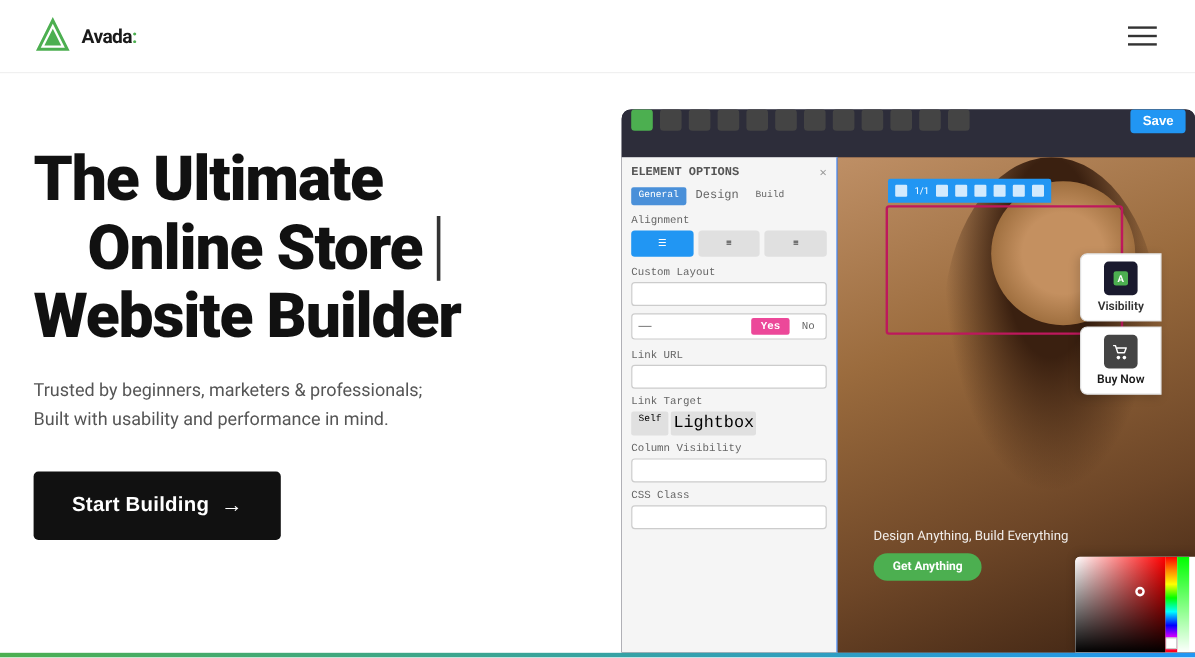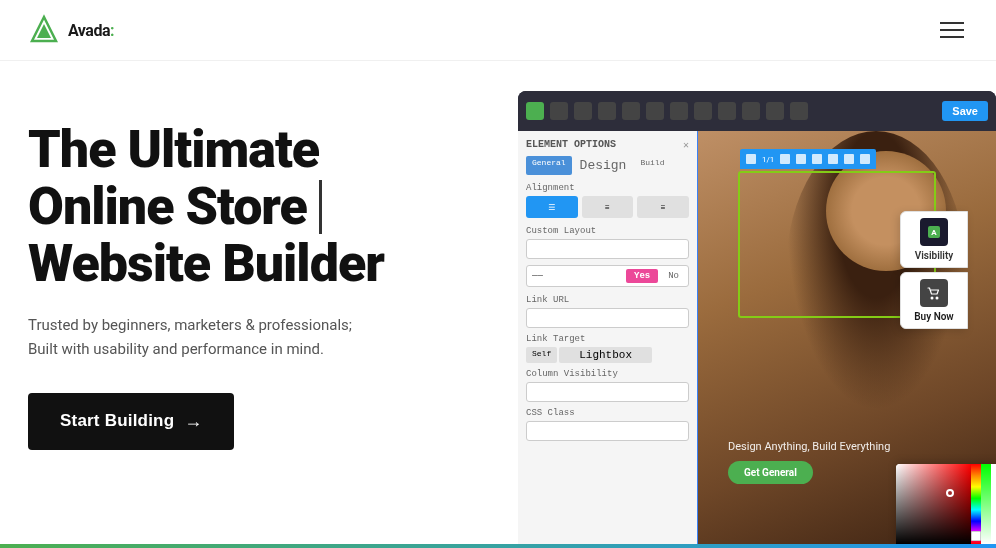--- a/index.html
+++ b/index.html
@@ -87,20 +87,21 @@
       color: #111111;
       letter-spacing: -1px;
       margin-bottom: 20px;
       position: relative;
     }
 
     .title-line2 {
       display: flex;
       align-items: center;
       gap: 2px;
+      margin-left: 45px;
     }
 
     .title-separator {
       display: inline-block;
       width: 3px;
       height: 54px;
       background: #333;
       margin-left: 10px;
       vertical-align: middle;
     }
@@ -160,21 +161,21 @@
       background: #1a1a2e;
       border-radius: 8px 8px 0 0;
       overflow: hidden;
     }
 
     
     .builder-toolbar {
       background: #2d2d3a;
       height: 40px;
       display: flex;
-      align-items: center;
+      align-items: flex-start;
       padding: 0 8px;
       gap: 6px;
     }
 
     .toolbar-icon {
       width: 18px;
       height: 18px;
       background: #5a7bbd;
       border-radius: 3px;
       display: inline-block;
@@ -328,22 +329,22 @@
       border-radius: 20px;
       margin-top: 8px;
     }
 
     
     .selection-box {
       position: absolute;
       top: 40px;
       left: 40px;
       right: 60px;
-      height: 147px;
-      border: 2px solid #84cc16;
+      height: 108px;
+      border: 2px solid #be185d;
       border-radius: 3px;
       text-align: right;
     }
 
     .selection-toolbar {
       position: absolute;
       top: -24px;
       left: 0;
       background: #2196f3;
       height: 20px;
@@ -535,21 +536,21 @@
         <div class="builder-body">
 
           <div class="builder-sidebar">
             <div class="sidebar-section-title">
               <span>Element Options</span>
               <span style="float:right; cursor:pointer; font-weight:400; color:#999">✕</span>
             </div>
 
             <div style="display:flex; gap:2px; margin-bottom:8px;">
               <div style="background:#4a90d9;color:#fff;font-size:8px;padding:2px 6px;border-radius:2px;cursor:pointer;">General</div>
-              <div style="color:#666;font-size:13px;padding:2px 6px;cursor:pointer;">Design</div>
+              <div style="color:#666;font-size:10px;padding:2px 6px;cursor:pointer;">Design</div>
               <div style="color:#666;font-size:8px;padding:2px 6px;cursor:pointer;">Build</div>
             </div>
 
             <div class="sidebar-field-label">Alignment</div>
             <div class="sidebar-toggle-row">
               <div class="toggle-btn active">☰</div>
               <div class="toggle-btn">≡</div>
               <div class="toggle-btn">≡</div>
             </div>
 
@@ -561,21 +562,21 @@
               <span class="yes-btn">Yes</span>
               <span class="no-btn">No</span>
             </div>
 
             <div class="sidebar-field-label">Link URL</div>
             <div class="sidebar-input"></div>
 
             <div class="sidebar-field-label">Link Target</div>
             <div style="display:flex;gap:2px;margin-bottom:6px;">
               <div style="background:#e0e0e0;font-size:8px;padding:2px 6px;border-radius:2px;cursor:pointer;">Self</div>
-              <div style="background:#e0e0e0;font-size:11px;padding:2px 20px;border-radius:2px;cursor:pointer;">Lightbox</div>
+              <div style="background:#e0e0e0;font-size:14px;padding:2px 2px;border-radius:2px;cursor:pointer;">Lightbox</div>
             </div>
 
             <div class="sidebar-field-label">Column Visibility</div>
             <div class="sidebar-input"></div>
 
             <div class="sidebar-field-label">CSS Class</div>
             <div class="sidebar-input"></div>
           </div>
 
           <div class="builder-canvas">
@@ -596,21 +597,21 @@
                 <span class="sel-icon"></span>
                 <span class="sel-icon"></span>
                 <span class="sel-icon"></span>
                 <span class="sel-icon"></span>
                 <span class="sel-icon"></span>
               </div>
             </div>
 
             <div class="create-overlay">
               <div class="create-sub-text">Design Anything, Build Everything</div>
-              <div class="get-started-btn">Get General</div>
+              <div class="get-started-btn">Get Anything</div>
             </div>
 
             <div class="color-picker">
               <div style="display:flex;height:64px;">
                 <div class="color-gradient-area">
                   <div class="color-picker-circle"></div>
                 </div>
                 <div class="color-spectrum"></div>
                 <div class="color-alpha"></div>
               </div>

